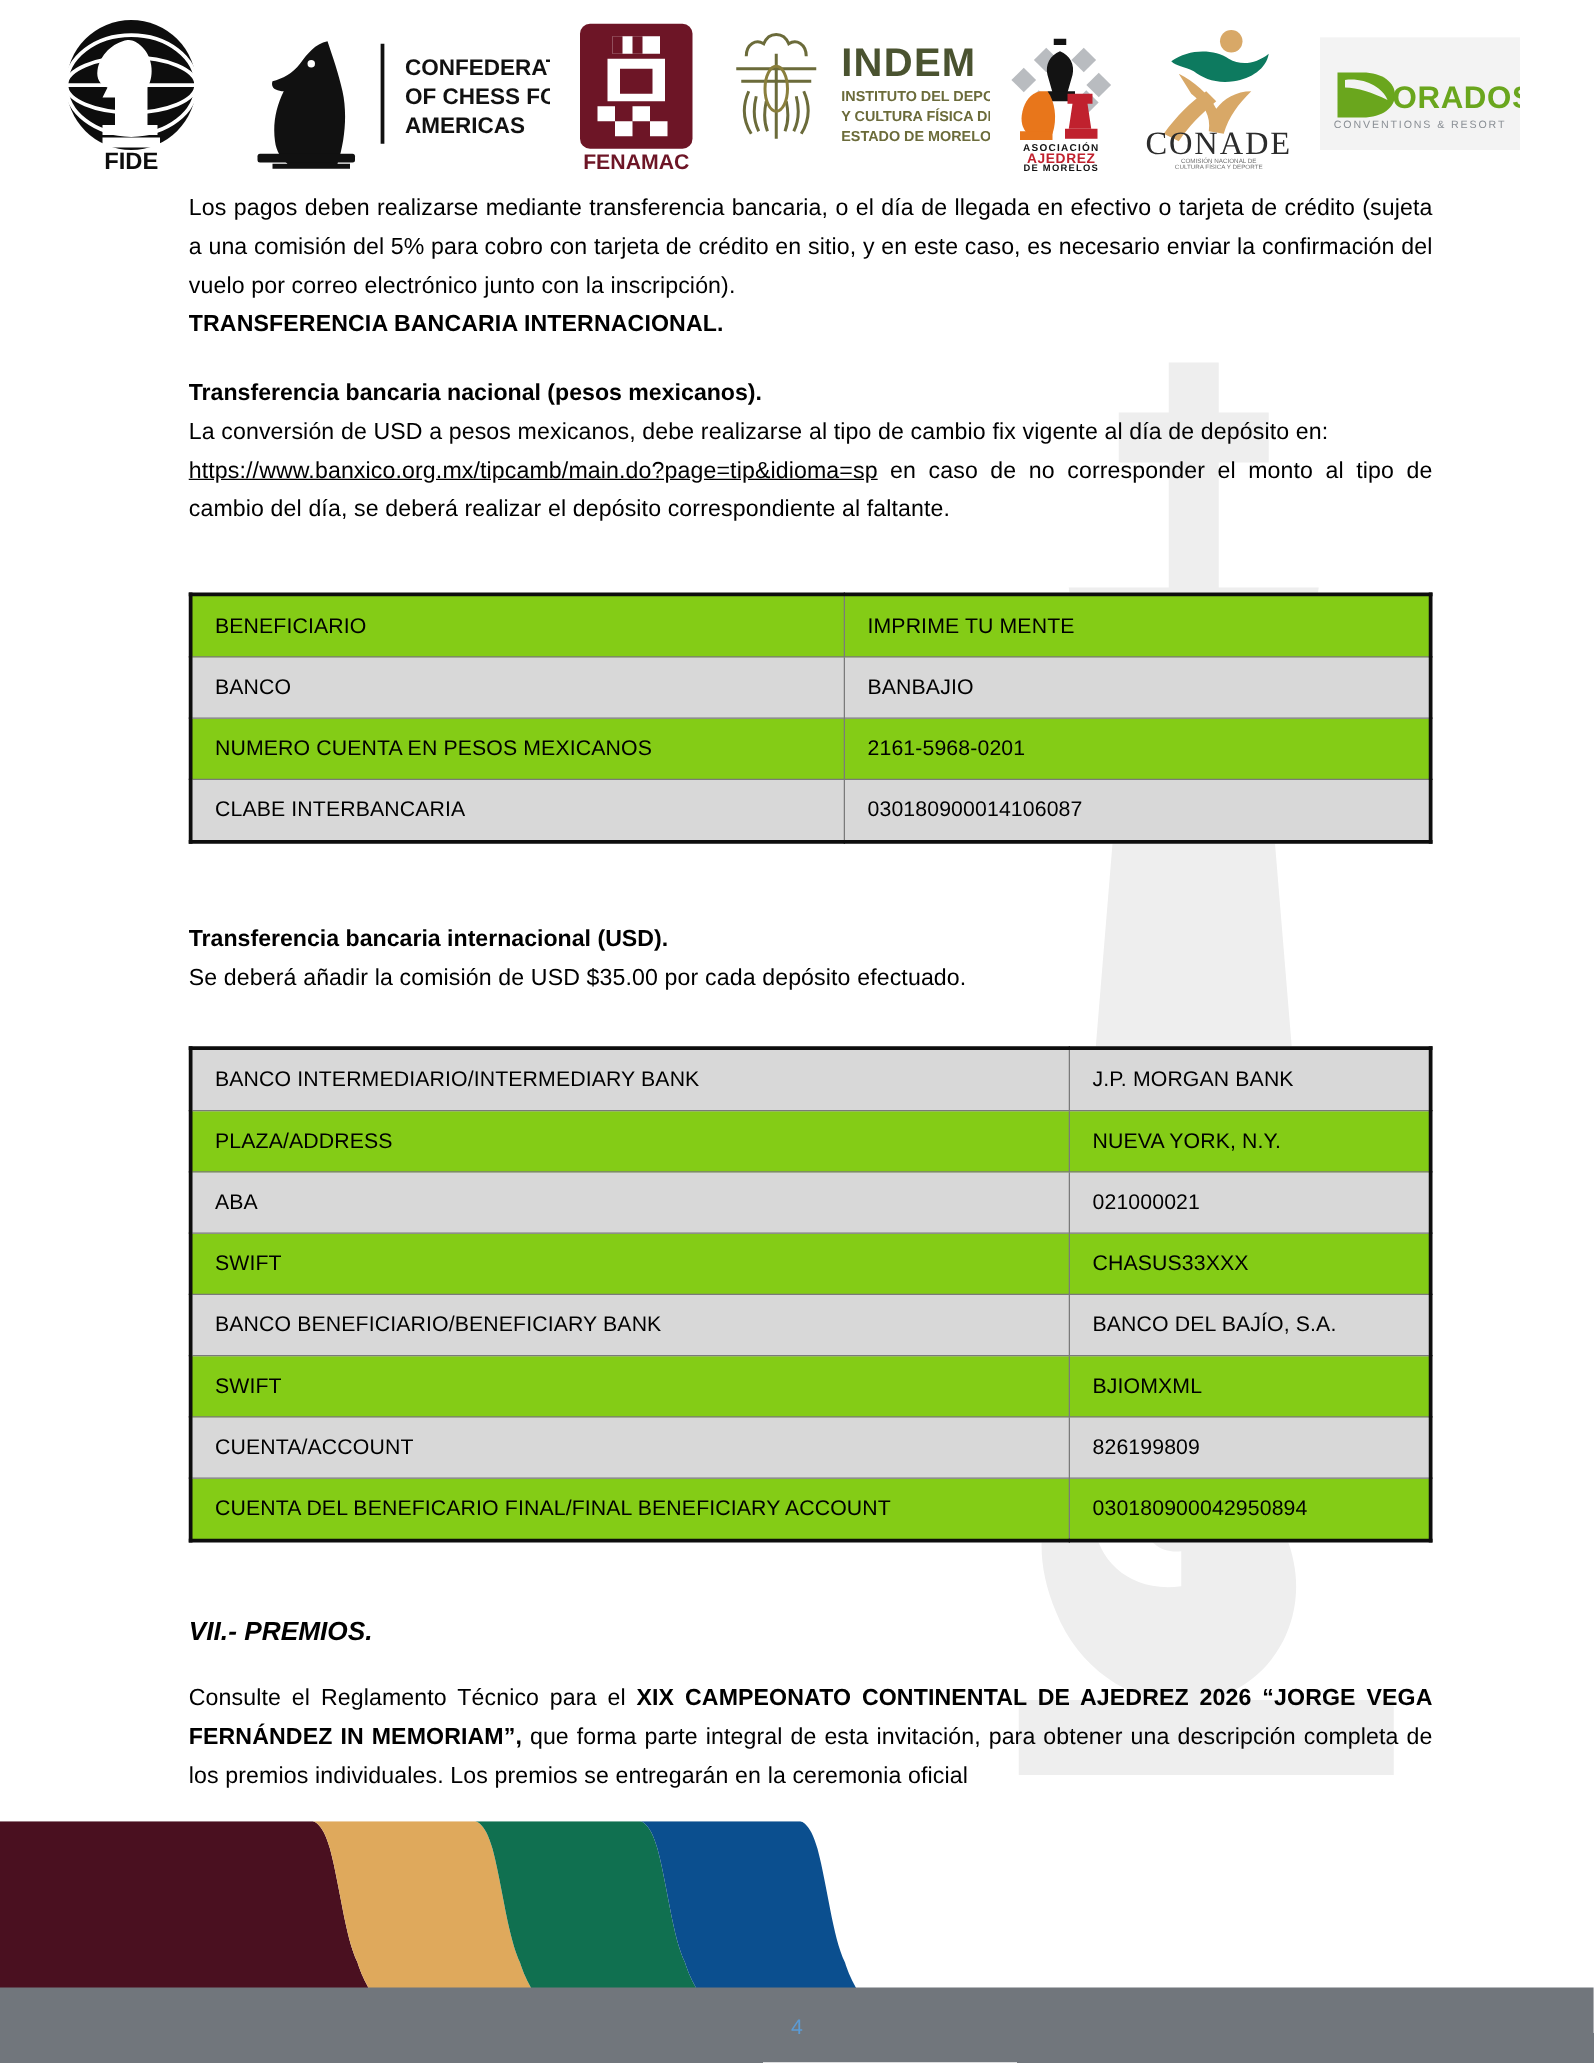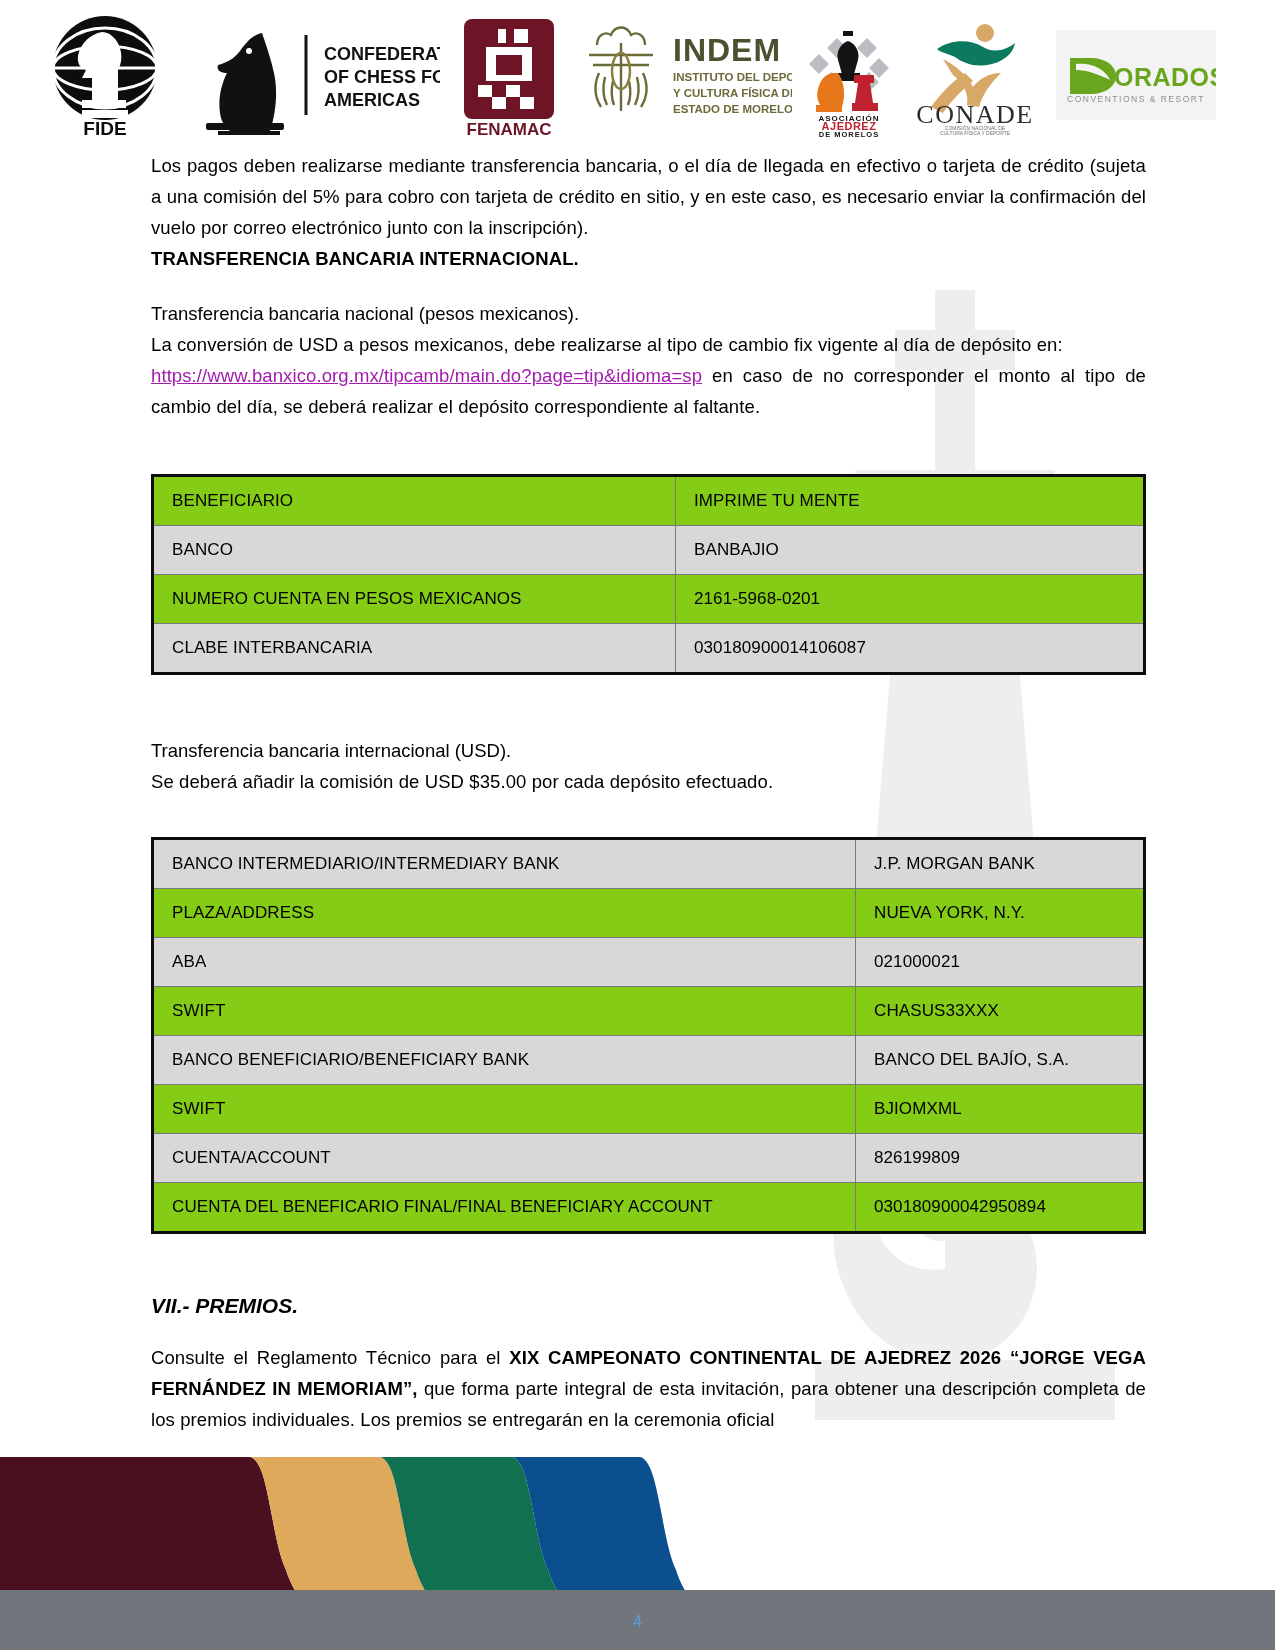--- a/index.html
+++ b/index.html
@@ -38,29 +38,29 @@
 
   p.para{
     margin:0;
     font-size:18.5px;
     line-height:31px;
     text-align:justify;
     letter-spacing:0.1px;
   }
   .b{ font-weight:bold; }
   .link{
-    color:#a21caf; text-decoration:underline; word-break:break-all;
+    color:#000000; text-decoration:underline; word-break:break-all;
   }
   .spacer-24{ height:24px; }
   .spacer-40{ height:40px; }
   .spacer-52{ height:52px; }
   .spacer-60{ height:60px; }
 
   h3.subhead{
-    margin:0; font-size:18.5px; font-weight:normal; line-height:31px;
+    margin:0; font-size:18.5px; font-weight:bold; line-height:31px;
   }
 
   
   table.bank{
     border-collapse:collapse;
     width:100%;
     table-layout:fixed;
     background:#fff;
     border:3px solid #0d0d0d;
     position:relative;

